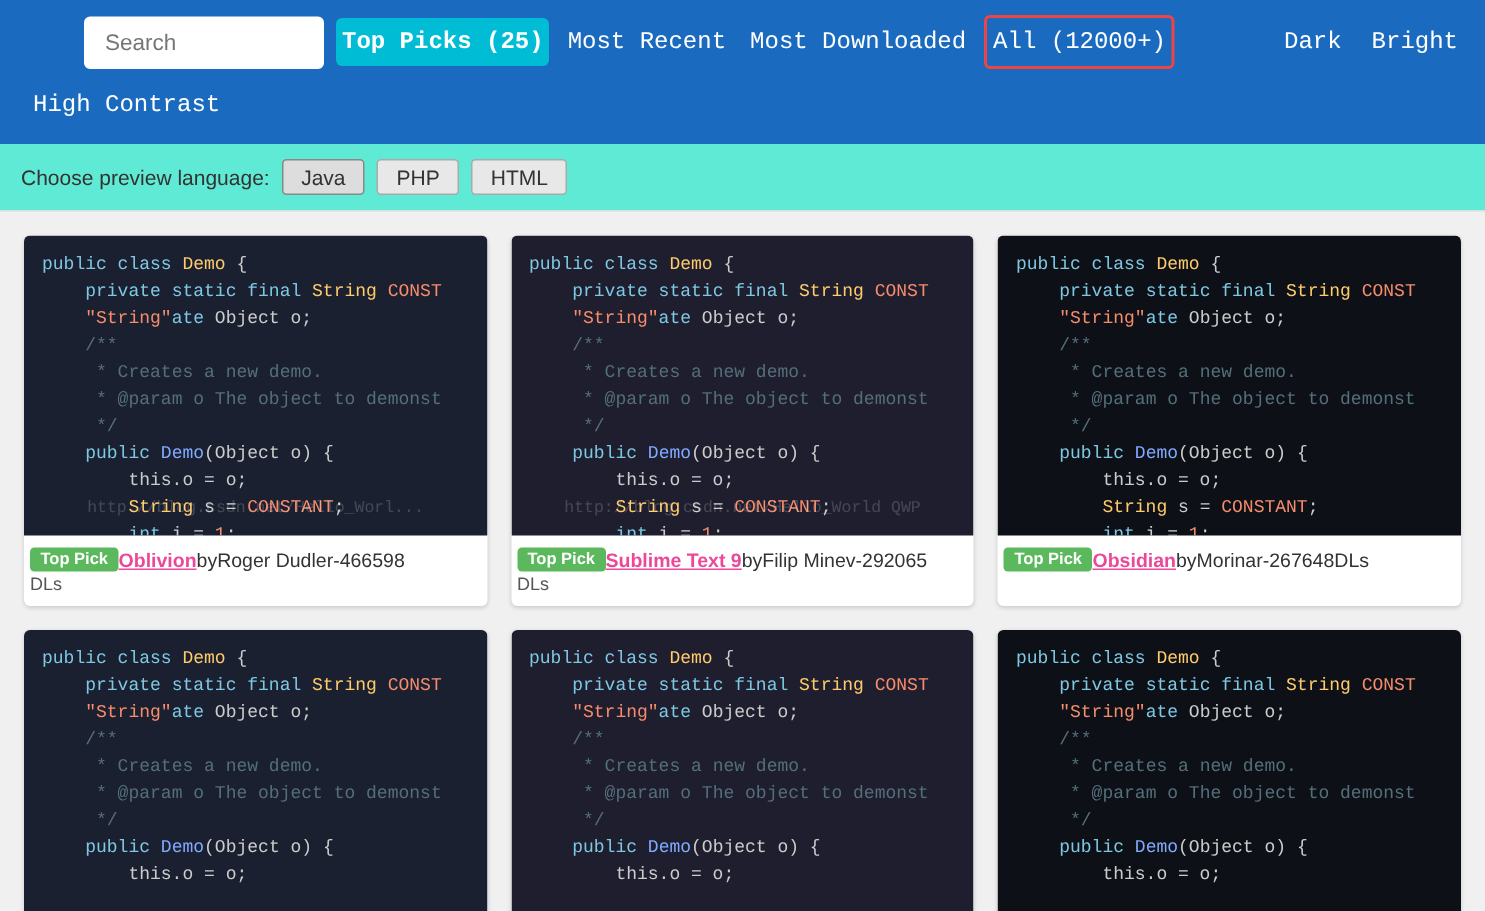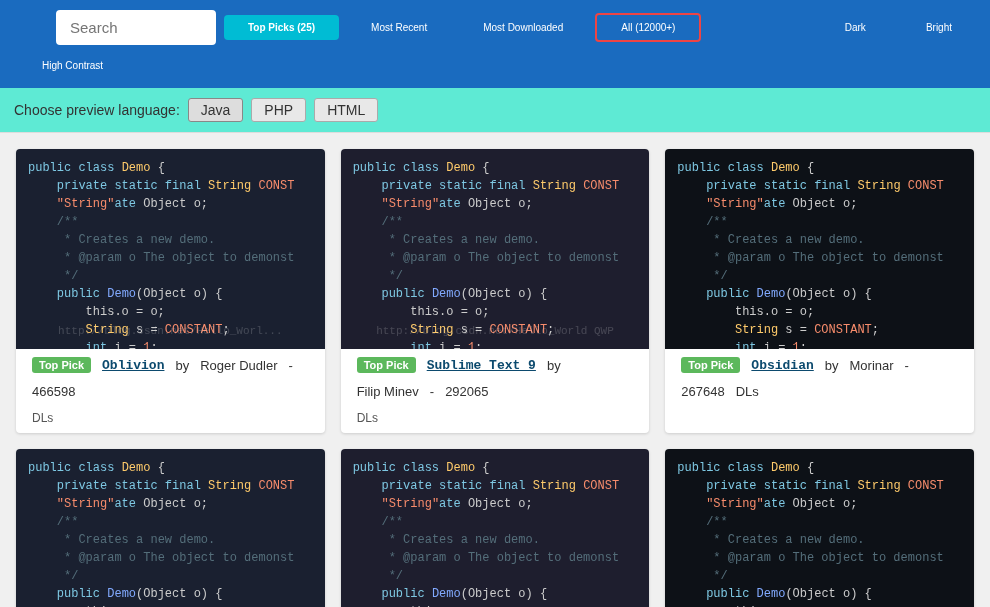--- a/index.html
+++ b/index.html
@@ -18,26 +18,27 @@
       background: white;
       border: 2px solid #fff;
       border-radius: 4px;
       padding: 7px 12px;
       font-size: 15px;
       width: 160px;
       outline: none;
       margin-left: 42px;
     }
     .btn {
-      padding: 7px 24px;
+      padding: 7px 4px;
       border-radius: 4px;
       border: none;
-      font-size: 10px;
+      font-size: 16px;
       cursor: pointer;
       font-weight: normal;
+      font-family: Liberation Mono, monospace;
     }
     .btn-cyan {
       background: #00bcd4;
       color: white;
       font-weight: bold;
     }
     .btn-outline {
       background: transparent;
       color: white;
       border: none;
@@ -118,43 +119,42 @@
       position: absolute;
       bottom: 10px;
       left: 0; right: 0;
       text-align: center;
       color: rgba(255,255,255,0.18);
       font-size: 11px;
       pointer-events: none;
     }
 
     .card-info {
-      padding: 8px 16px;
+      padding: 8px 4px;
       font-size: 13px;
       color: #333;
       display: flex;
       flex-wrap: wrap;
       align-items: flex-end;
-      gap: 11px;
+      gap: 0;
     }
     .top-pick-badge {
       background: #5cb85c;
       color: white;
       font-size: 11px;
       padding: 2px 7px;
       border-radius: 3px;
       font-weight: bold;
       white-space: nowrap;
     }
     .theme-link {
-      color: #0c4a6e;
+      color: #ec4899;
       text-decoration: underline;
       cursor: pointer;
       font-weight: bold;
-      font-family: Liberation Mono, monospace;
     }
     .card-dl {
       font-size: 12px;
       color: #555;
       width: 100%;
       margin-top: 1px;
     }
   </style>
 </head>
 <body>

